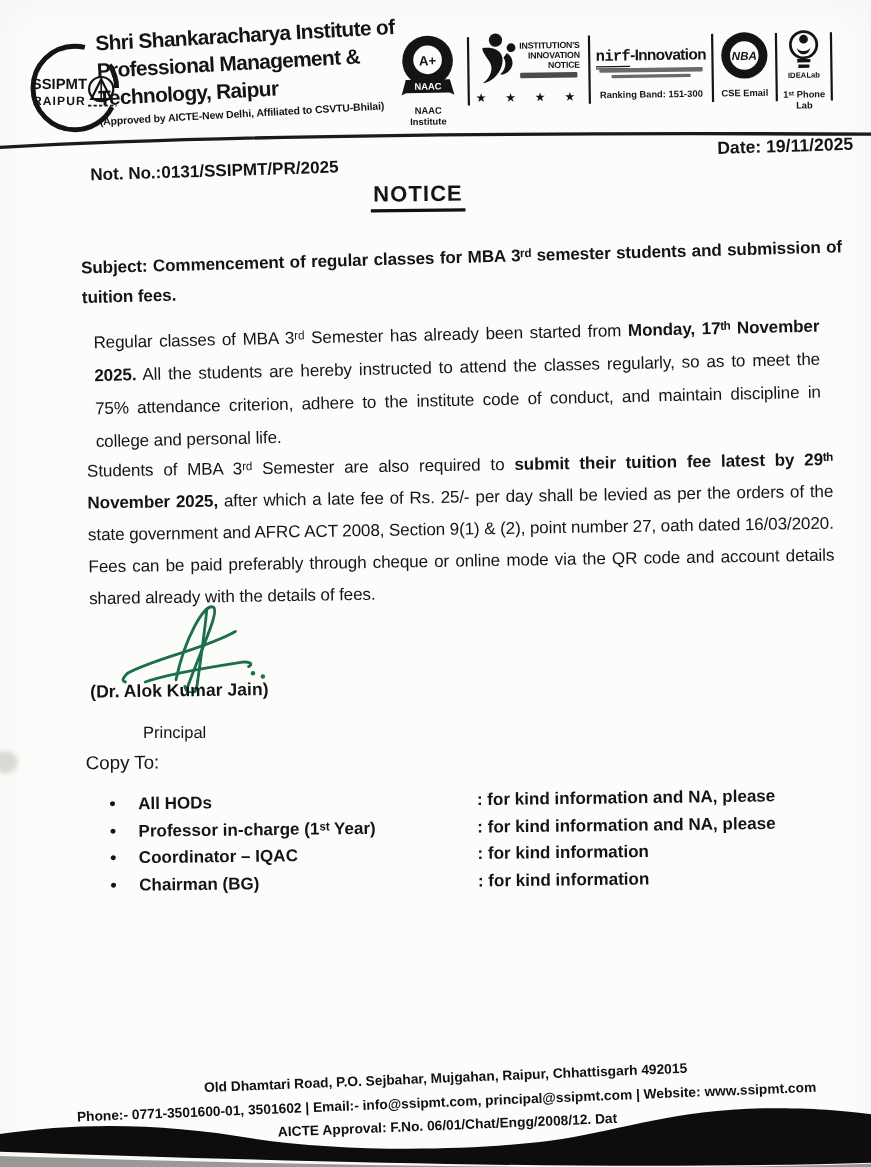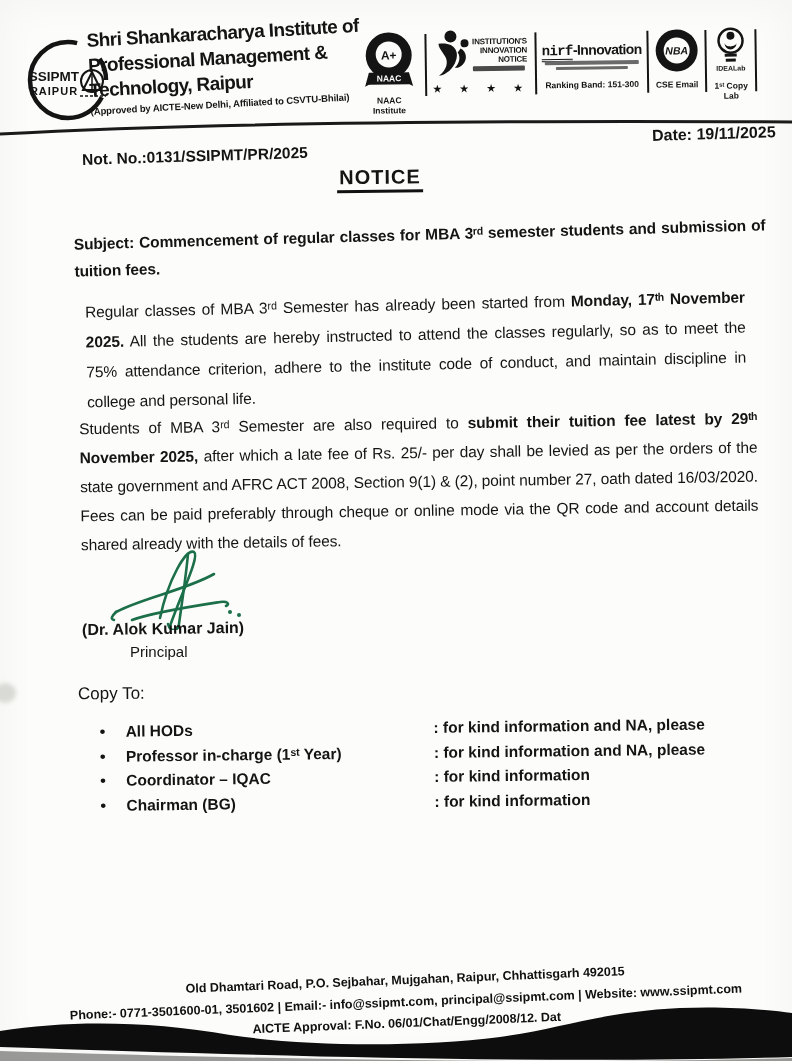--- a/index.html
+++ b/index.html
@@ -39,21 +39,21 @@
   
   .subject{left:74px;top:221px;width:692px;font-size:15.5px;line-height:27px;font-weight:700;
            text-align:justify;transform:rotate(-1.6deg);letter-spacing:-0.1px;}
   .para{font-size:15.5px;text-align:justify;letter-spacing:-0.1px;}
   .para1{left:86px;top:290px;width:660px;line-height:30px;transform:rotate(-1.3deg);}
   .para2{left:80px;top:409px;width:678px;line-height:29px;transform:rotate(-0.9deg);}
 
   
   .sig{left:102px;top:540px;}
   .sig-name{left:82px;top:620px;font-weight:700;font-size:16px;transform:rotate(-0.8deg);}
-  .sig-title{left:130px;top:643px;font-size:15px;}
+  .sig-title{left:130px;top:658px;font-size:15px;}
 
   
   .copy-head{left:78px;top:684px;font-weight:400;font-size:17px;transform:rotate(-0.6deg);}
   .copy-list{left:100px;top:716px;width:650px;transform:rotate(-0.7deg);}
   .crow{display:flex;align-items:baseline;line-height:24.5px;font-size:15.5px;font-weight:700;}
   .bullet{width:26px;font-size:16px;}
   .clabel{width:308px;}
   .cnote{flex:1;}
 
   
@@ -151,21 +151,21 @@
     <div class="badge" style="width:42px;">
       <svg width="32" height="52" viewBox="0 0 32 52">
         <circle cx="16" cy="15" r="12" fill="none" stroke="#141414" stroke-width="2.5"></circle>
         <circle cx="16" cy="10" r="4" fill="#141414"></circle>
         <path d="M10 17 C10 22 22 22 22 17 C22 26 10 26 10 17 Z" fill="#141414"></path>
         <rect x="10" y="28" width="12" height="3" fill="#141414"></rect>
         <rect x="11" y="33" width="10" height="3" fill="#141414"></rect>
         <text x="16" y="45" font-size="7" font-weight="bold" text-anchor="middle" fill="#141414">IDEALab</text>
       </svg>
       <div class="cap">
-        <span>1ˢᵗ Copy</span><br>
+        <span>1ˢᵗ Phone</span><br>
         <span>Lab</span>
       </div>
     </div>
 
     <div class="sep"></div>
 
   </div>
 
   <svg class="abs" style="left:0;top:0;" width="792" height="160">
     <path d="M0 134 C 180 124, 430 120, 792 122" fill="none" stroke="#1a1a1a" stroke-width="3"></path>

